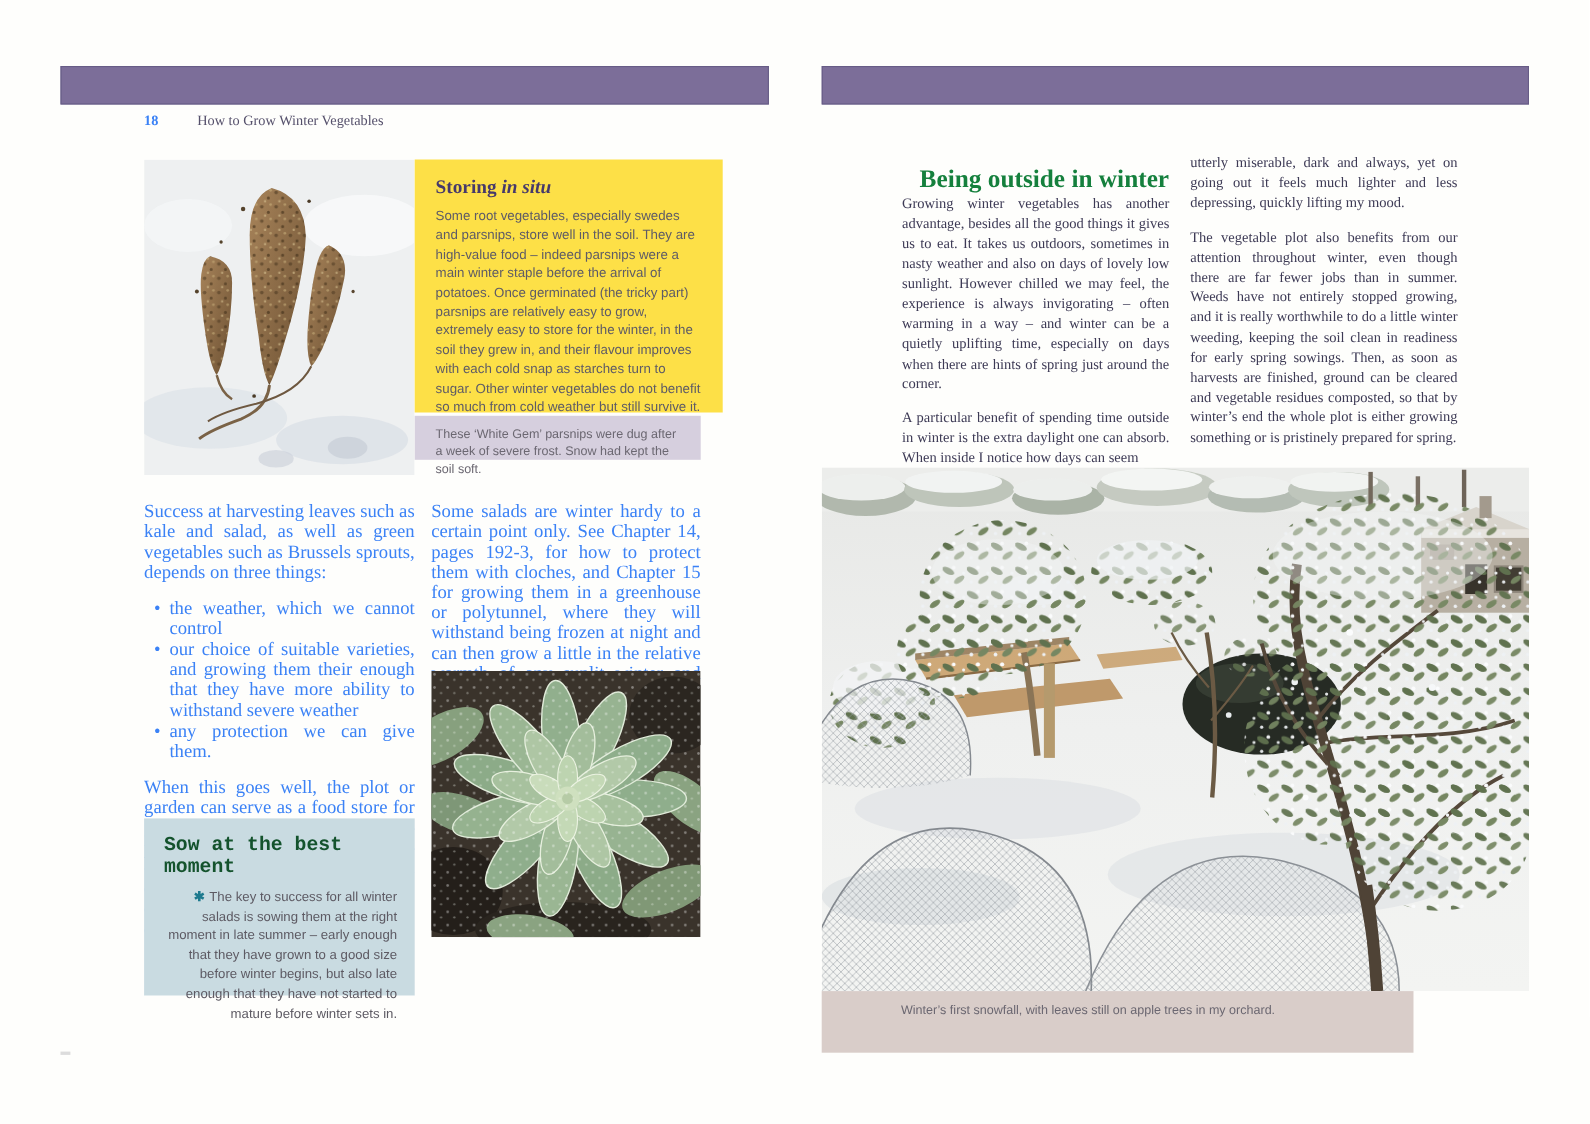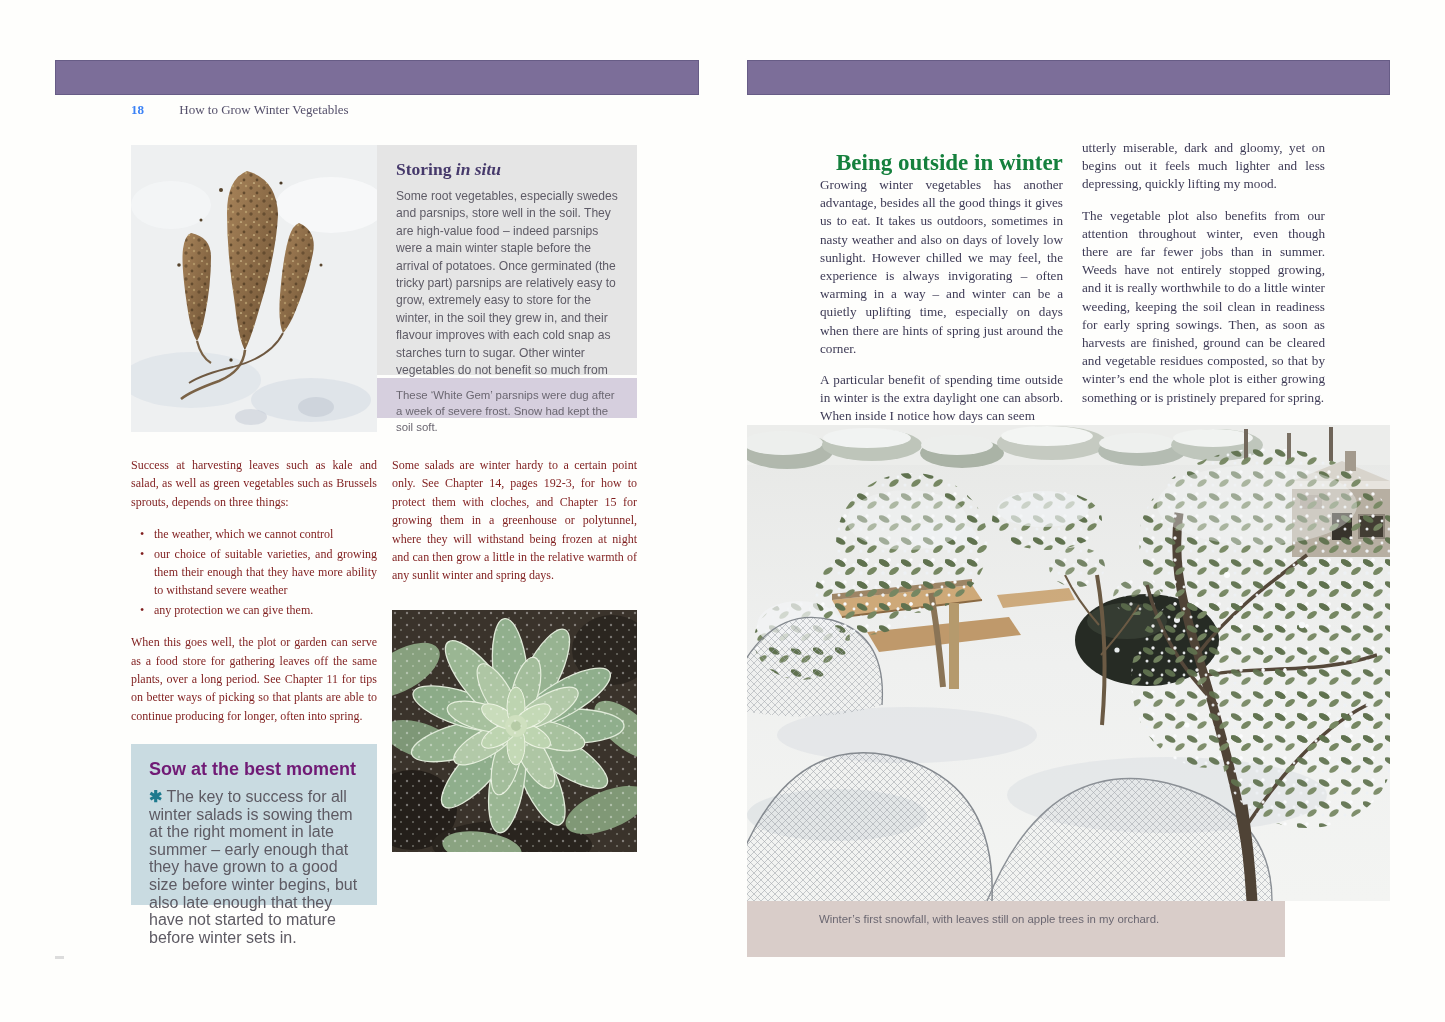--- a/index.html
+++ b/index.html
@@ -4,35 +4,35 @@
 <style>
   html,body{margin:0;padding:0;background:#ffffff;}
   #stage{position:relative;width:1445px;height:1022px;background:#fefefc;overflow:hidden;
          font-family:"Liberation Serif", serif;}
   .bar{position:absolute;top:60px;height:33px;background:#7c6e99;border:1px solid #675c86;}
   .runhead{position:absolute;top:102px;font-size:13px;color:#55506b;}
   .pagenum{font-weight:bold;color:#3b82f6;}
   
   .photo{position:absolute;overflow:hidden;}
   .panel{position:absolute;box-sizing:border-box;font-family:"Liberation Sans", sans-serif;}
-  .storing-box{left:377px;top:145px;width:260px;height:230px;background:#e5e5e5;padding:14px 17px 10px 19px;}
+  .storing-box{left:377px;top:145px;width:280px;height:230px;background:#fde047;padding:14px 17px 10px 19px;}
   .storing-box h2{margin:0 0 8px 0;font-family:"Liberation Serif", serif;font-size:17.5px;color:#46396b;}
   .storing-box h2 .it{font-style:italic;}
   .boxtext{font-size:12.1px;line-height:17.4px;color:#5e5b66;}
   .storing-cap{left:377px;top:378px;width:260px;height:40px;background:#d6cfde;padding:10px 17px 0 19px;}
   .captext{font-size:11.4px;line-height:15.8px;color:#6b6771;}
-  .bodycol{position:absolute;width:246px;font-size:12px;line-height:18.4px;color:#7f1d1d;text-align:justify;}
+  .bodycol{position:absolute;width:246px;font-size:17px;line-height:18.4px;color:#3b82f6;text-align:justify;}
   .bodycol p{margin:0 0 14px 0;}
   ul.blist{list-style:none;margin:0 0 14px 0;padding:0;}
   ul.blist li{display:flex;margin:0 0 1px 0;}
   ul.blist .bm{width:14px;flex:0 0 14px;margin-left:9px;}
   .sow-box{left:131px;top:744px;width:246px;height:161px;background:#c9dbe1;padding:15px 16px 0 18px;}
-  .sow-box h2{margin:0 0 8px 0;font-family:Liberation Sans, sans-serif;font-size:18px;color:#701a75;}
+  .sow-box h2{margin:0 0 8px 0;font-family:Liberation Mono, monospace;font-size:18px;color:#14532d;}
   .sow-star{color:#1d7a8e;font-weight:bold;margin-right:4px;}
-  .sow-body{font-size:16px;line-height:17.6px;color:#5d5a63;}
+  .sow-body{font-size:12px;line-height:17.6px;color:#5d5a63;text-align:right;}
   .lettuce-cap{left:392px;top:852px;width:245px;height:53px;background:#cfc8c0;padding:10px 14px 0 16px;}
   
   .rp-head{position:absolute;top:102px;left:747px;width:583px;text-align:right;font-size:13px;color:#6b6580;}
   .rp-head .chap{font-weight:bold;color:#453e63;}
   .rp-head .sep{color:#9a94a8;padding:0 6px;}
   .rp-head .pagenum{margin-left:28px;}
   .rp-title{position:absolute;left:820px;top:134px;margin:16px;font-size:23px;font-weight:bold;color:#15803d;}
   .rp-col{position:absolute;width:243px;font-size:13.2px;line-height:18.2px;color:#3d3a55;text-align:justify;}
   .rp-col p{margin:0 0 13px 0;}
   .orchard-cap{left:747px;top:901px;width:538px;height:56px;background:#d9cdc9;padding:11px 20px 0 72px;}
@@ -197,21 +197,21 @@
 
 
   <h1 class="rp-title">Being outside in winter</h1>
 
   <div class="rp-col" style="left:820px;top:176px;">
     <p>Growing winter vegetables has another advantage, besides all the good things it gives us to eat. It takes us outdoors, sometimes in nasty weather and also on days of lovely low sunlight. However chilled we may feel, the experience is always invigorating – often warming in a way – and winter can be a quietly uplifting time, especially on days when there are hints of spring just around the corner.</p>
     <p>A particular benefit of spending time outside in winter is the extra daylight one can absorb. When inside I notice how days can seem</p>
   </div>
 
   <div class="rp-col" style="left:1082px;top:139px;">
-    <p>utterly miserable, dark and gloomy, yet on begins out it feels much lighter and less depressing, quickly lifting my mood.</p>
+    <p>utterly miserable, dark and always, yet on going out it feels much lighter and less depressing, quickly lifting my mood.</p>
     <p>The vegetable plot also benefits from our attention throughout winter, even though there are far fewer jobs than in summer. Weeds have not entirely stopped growing, and it is really worthwhile to do a little winter weeding, keeping the soil clean in readiness for early spring sowings. Then, as soon as harvests are finished, ground can be cleared and vegetable residues composted, so that by winter’s end the whole plot is either growing something or is pristinely prepared for spring.</p>
   </div>
 
   <div class="photo" style="left:747px;top:425px;width:643px;height:476px;">
     <svg width="643" height="476" viewBox="0 0 643 476">
       <defs>
         <linearGradient id="snow" x1="0" y1="0" x2="0" y2="1">
           <stop offset="0" stop-color="#e7e8e6"></stop>
             <stop offset="0.5" stop-color="#eff0ef"></stop>
             <stop offset="1" stop-color="#f3f4f2"></stop>

